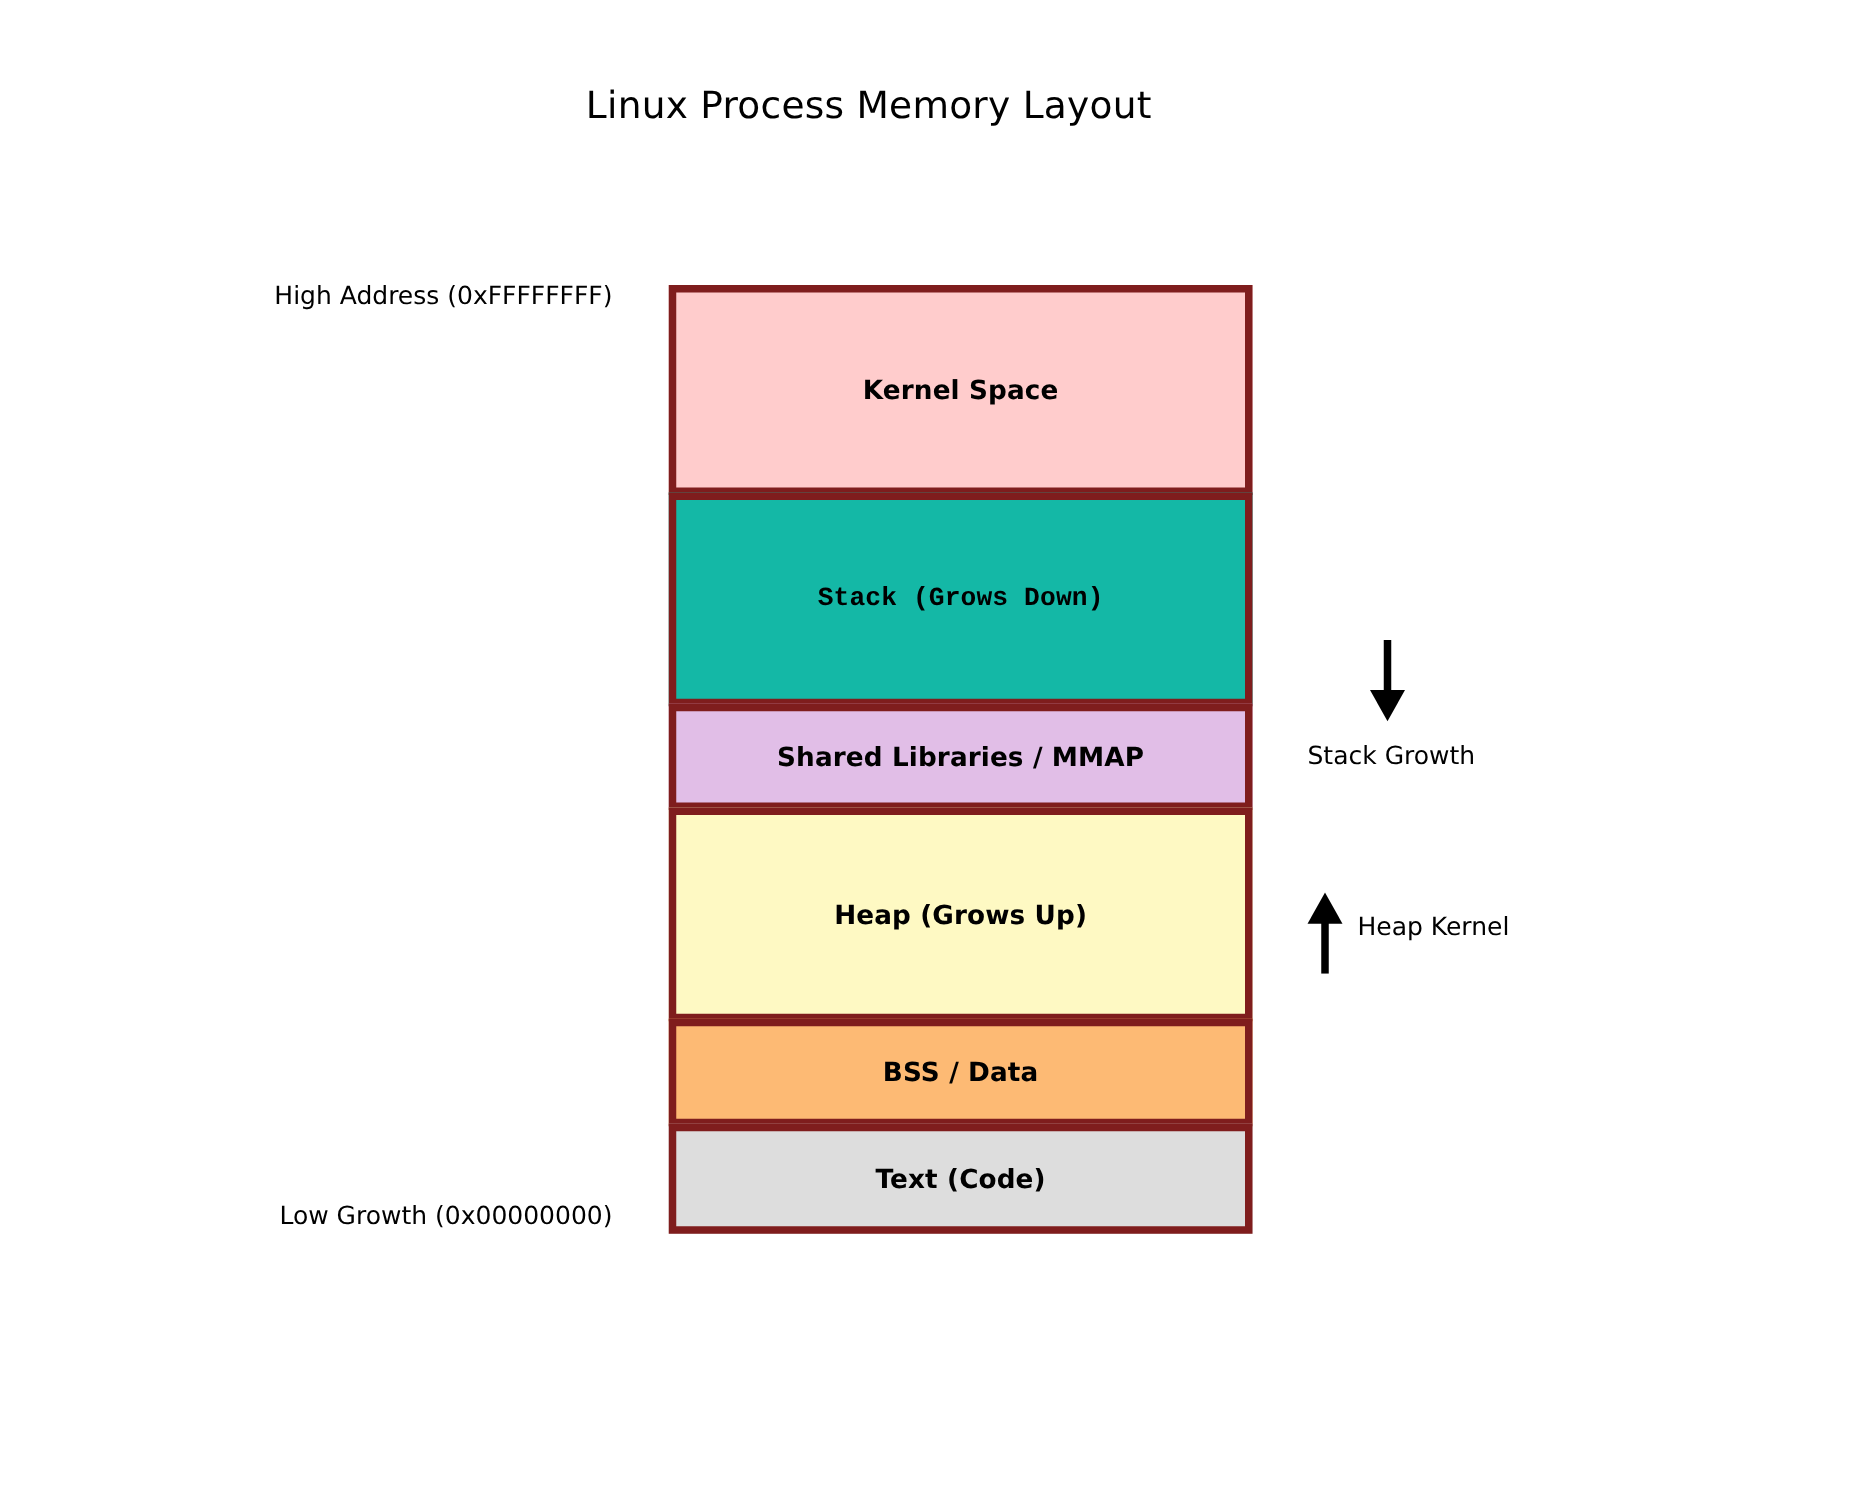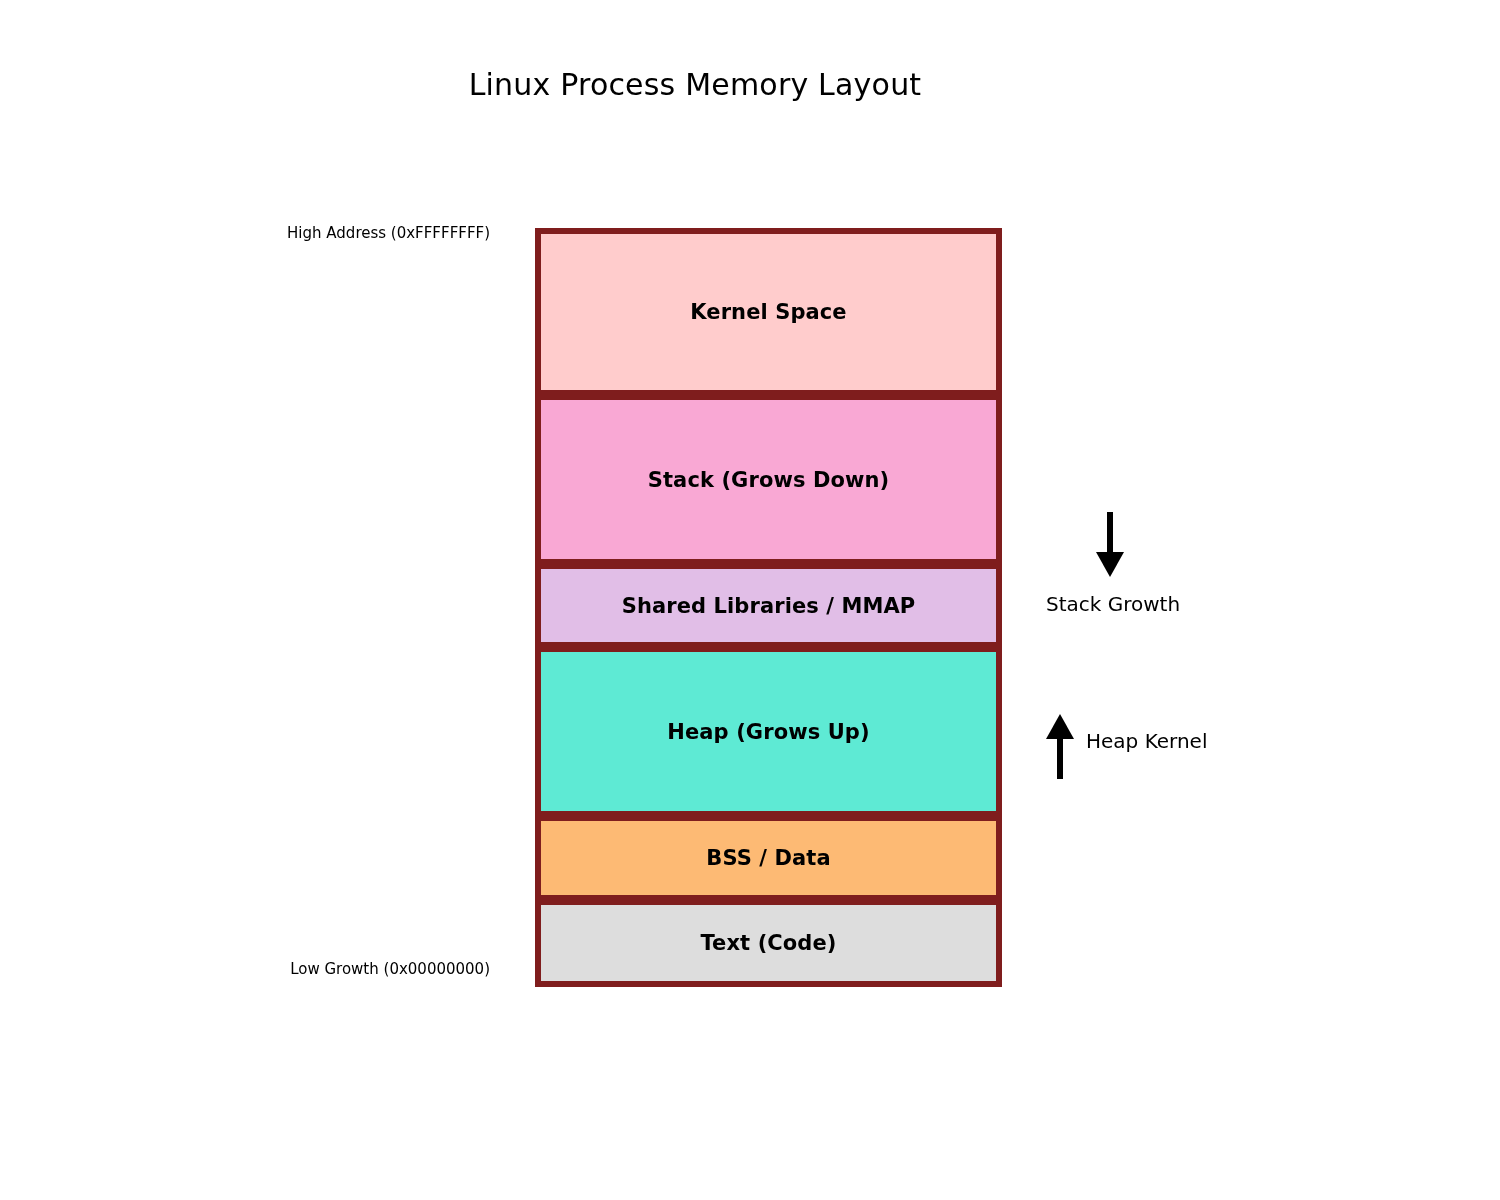--- a/index.html
+++ b/index.html
@@ -65,21 +65,21 @@
     font-weight: bold;
     color: #000000;
     text-align: center;
     white-space: nowrap;
     letter-spacing: 0.1px;
   }
 
   
   .address-label {
     position: absolute;
-    font-size: 15px;
+    font-size: 20px;
     font-weight: 400;
     white-space: nowrap;
     text-align: right;
     color: #000000;
   }
   #high-address-label {
     right: 1010px;
     top: 224px;
   }
   #low-address-label {
@@ -136,29 +136,29 @@
   <div class="address-label" id="high-address-label">High Address (0xFFFFFFFF)</div>
 
   <div class="address-label" id="low-address-label">Low Growth (0x00000000)</div>
 
   <div id="memory-column">
 
     <div class="memory-segment" style="background-color: rgb(255, 204, 204); flex: 0 0 168px;">
       <span class="segment-label">Kernel Space</span>
     </div>
 
-    <div class="memory-segment" style="background-color: #f9a8d4; flex: 0 0 171px;">
+    <div class="memory-segment" style="background-color: #14b8a6; flex: 0 0 171px; font-family: Liberation Mono, monospace;">
       <span class="segment-label">Stack (Grows Down)</span>
     </div>
 
     <div class="memory-segment" style="background-color: rgb(225, 190, 231); flex: 0 0 85px;">
       <span class="segment-label">Shared Libraries / MMAP</span>
     </div>
 
-    <div class="memory-segment" style="background-color: #5eead4; flex: 0 0 171px;">
+    <div class="memory-segment" style="background-color: #fef9c3; flex: 0 0 171px;">
       <span class="segment-label">Heap (Grows Up)</span>
     </div>
 
     <div class="memory-segment" style="background-color: #fdba74; flex: 0 0 86px;">
       <span class="segment-label">BSS / Data</span>
     </div>
 
     <div class="memory-segment" style="background-color: rgb(221, 221, 221); flex: 0 0 88px;">
       <span class="segment-label">Text (Code)</span>
     </div>

